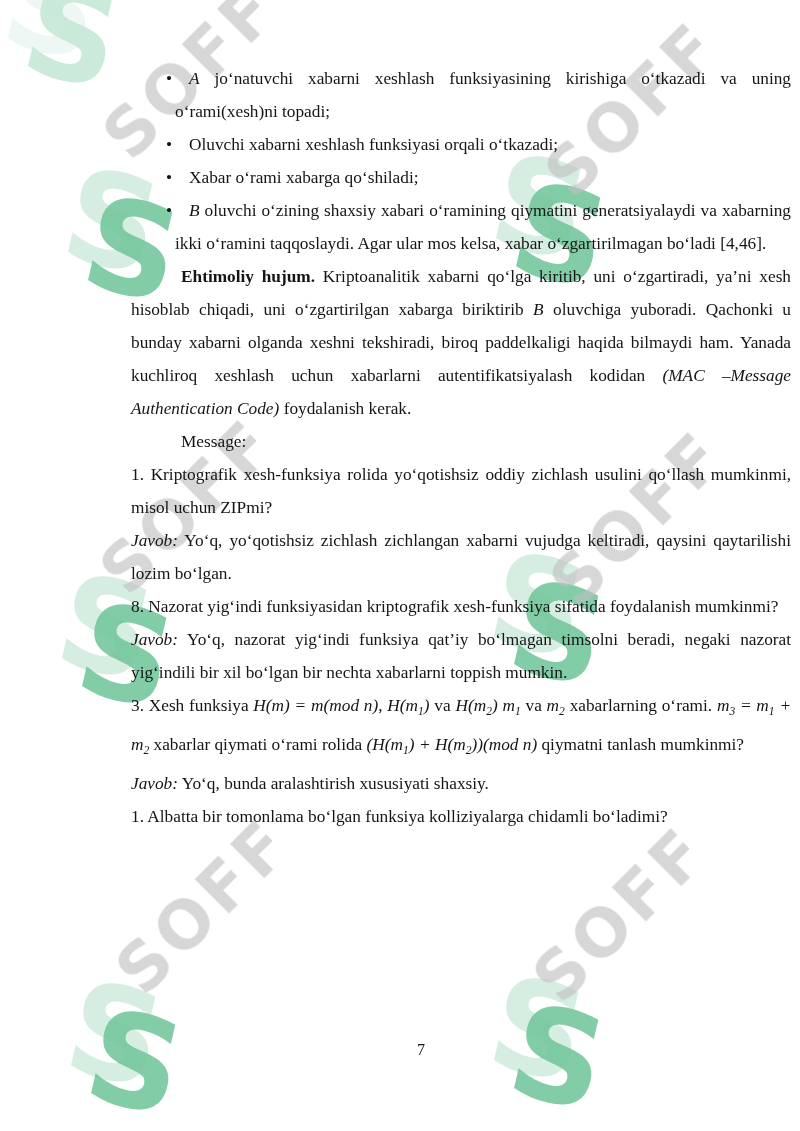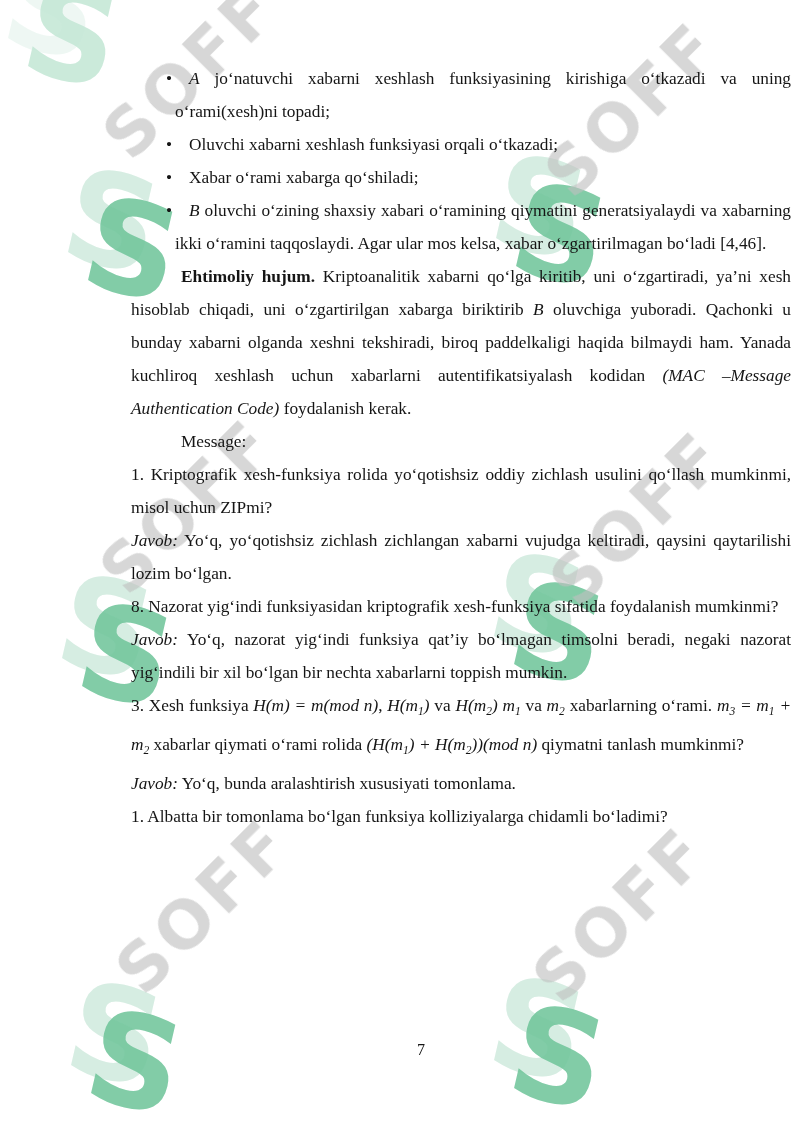--- a/index.html
+++ b/index.html
@@ -87,17 +87,17 @@
       <div class="block bullet"><span class="marker">•</span><span>Oluvchi xabarni xeshlash funksiyasi orqali oʻtkazadi;</span></div>
       <div class="block bullet"><span class="marker">•</span><span>Xabar oʻrami xabarga qoʻshiladi;</span></div>
       <div class="block bullet"><span class="marker">•</span><span class="seg-i">B</span><span> oluvchi oʻzining shaxsiy xabari oʻramining qiymatini generatsiyalaydi va xabarning ikki oʻramini taqqoslaydi. Agar ular mos kelsa, xabar oʻzgartirilmagan boʻladi [4,46].</span></div>
       <div class="block para-indent"><span class="seg-bi">Ehtimoliy hujum</span><span class="seg-b">.</span><span> Kriptoanalitik xabarni qoʻlga kiritib, uni oʻzgartiradi, ya’ni xesh hisoblab chiqadi, uni oʻzgartirilgan xabarga biriktirib </span><span class="seg-i">B</span><span> oluvchiga yuboradi. Qachonki u bunday xabarni olganda xeshni tekshiradi, biroq paddelkaligi haqida bilmaydi ham. Yanada kuchliroq xeshlash uchun xabarlarni autentifikatsiyalash kodidan </span><span class="seg-i">(MAC –Message Authentication Code)</span><span> foydalanish kerak.</span></div>
       <div class="block para-indent"><span>Message:</span></div>
       <div class="block para"><span>1. Kriptografik xesh-funksiya rolida yoʻqotishsiz oddiy zichlash usulini qoʻllash mumkinmi, misol uchun ZIPmi?</span></div>
       <div class="block para"><span class="seg-i">Javob:</span><span> Yoʻq, yoʻqotishsiz zichlash zichlangan xabarni vujudga keltiradi, qaysini qaytarilishi lozim boʻlgan.</span></div>
       <div class="block para"><span>8. Nazorat yigʻindi funksiyasidan kriptografik xesh-funksiya sifatida foydalanish mumkinmi?</span></div>
       <div class="block para"><span class="seg-i">Javob:</span><span> Yoʻq, nazorat yigʻindi funksiya qat’iy boʻlmagan timsolni beradi, negaki nazorat yigʻindili bir xil boʻlgan bir nechta xabarlarni toppish mumkin.</span></div>
       <div class="block para"><span>3. Xesh funksiya </span><span class="seg-m">H(m) = m(mod n)</span><span>, </span><span class="seg-m">H(m</span><span class="seg-ms">1</span><span class="seg-m">)</span><span> va </span><span class="seg-m">H(m</span><span class="seg-ms">2</span><span class="seg-m">)</span><span> </span><span class="seg-m">m</span><span class="seg-ms">1</span><span> va </span><span class="seg-m">m</span><span class="seg-ms">2</span><span> xabarlarning oʻrami. </span><span class="seg-m">m</span><span class="seg-ms">3</span><span class="seg-m"> = m</span><span class="seg-ms">1</span><span class="seg-m"> + m</span><span class="seg-ms">2</span><span> xabarlar qiymati oʻrami rolida </span><span class="seg-m">(H(m</span><span class="seg-ms">1</span><span class="seg-m">) +</span><span> </span><span class="seg-m">H(m</span><span class="seg-ms">2</span><span class="seg-m">))(mod n)</span><span> qiymatni tanlash mumkinmi?</span></div>
-      <div class="block para"><span class="seg-i">Javob:</span><span> Yoʻq, bunda aralashtirish xususiyati tomonlama.</span></div>
+      <div class="block para"><span class="seg-i">Javob:</span><span> Yoʻq, bunda aralashtirish xususiyati shaxsiy.</span></div>
       <div class="block para"><span>1. Albatta bir tomonlama boʻlgan funksiya kolliziyalarga chidamli boʻladimi?</span></div>
     </div>
   <div class="page-number">7</div>
 </div>
 
 </body></html>

